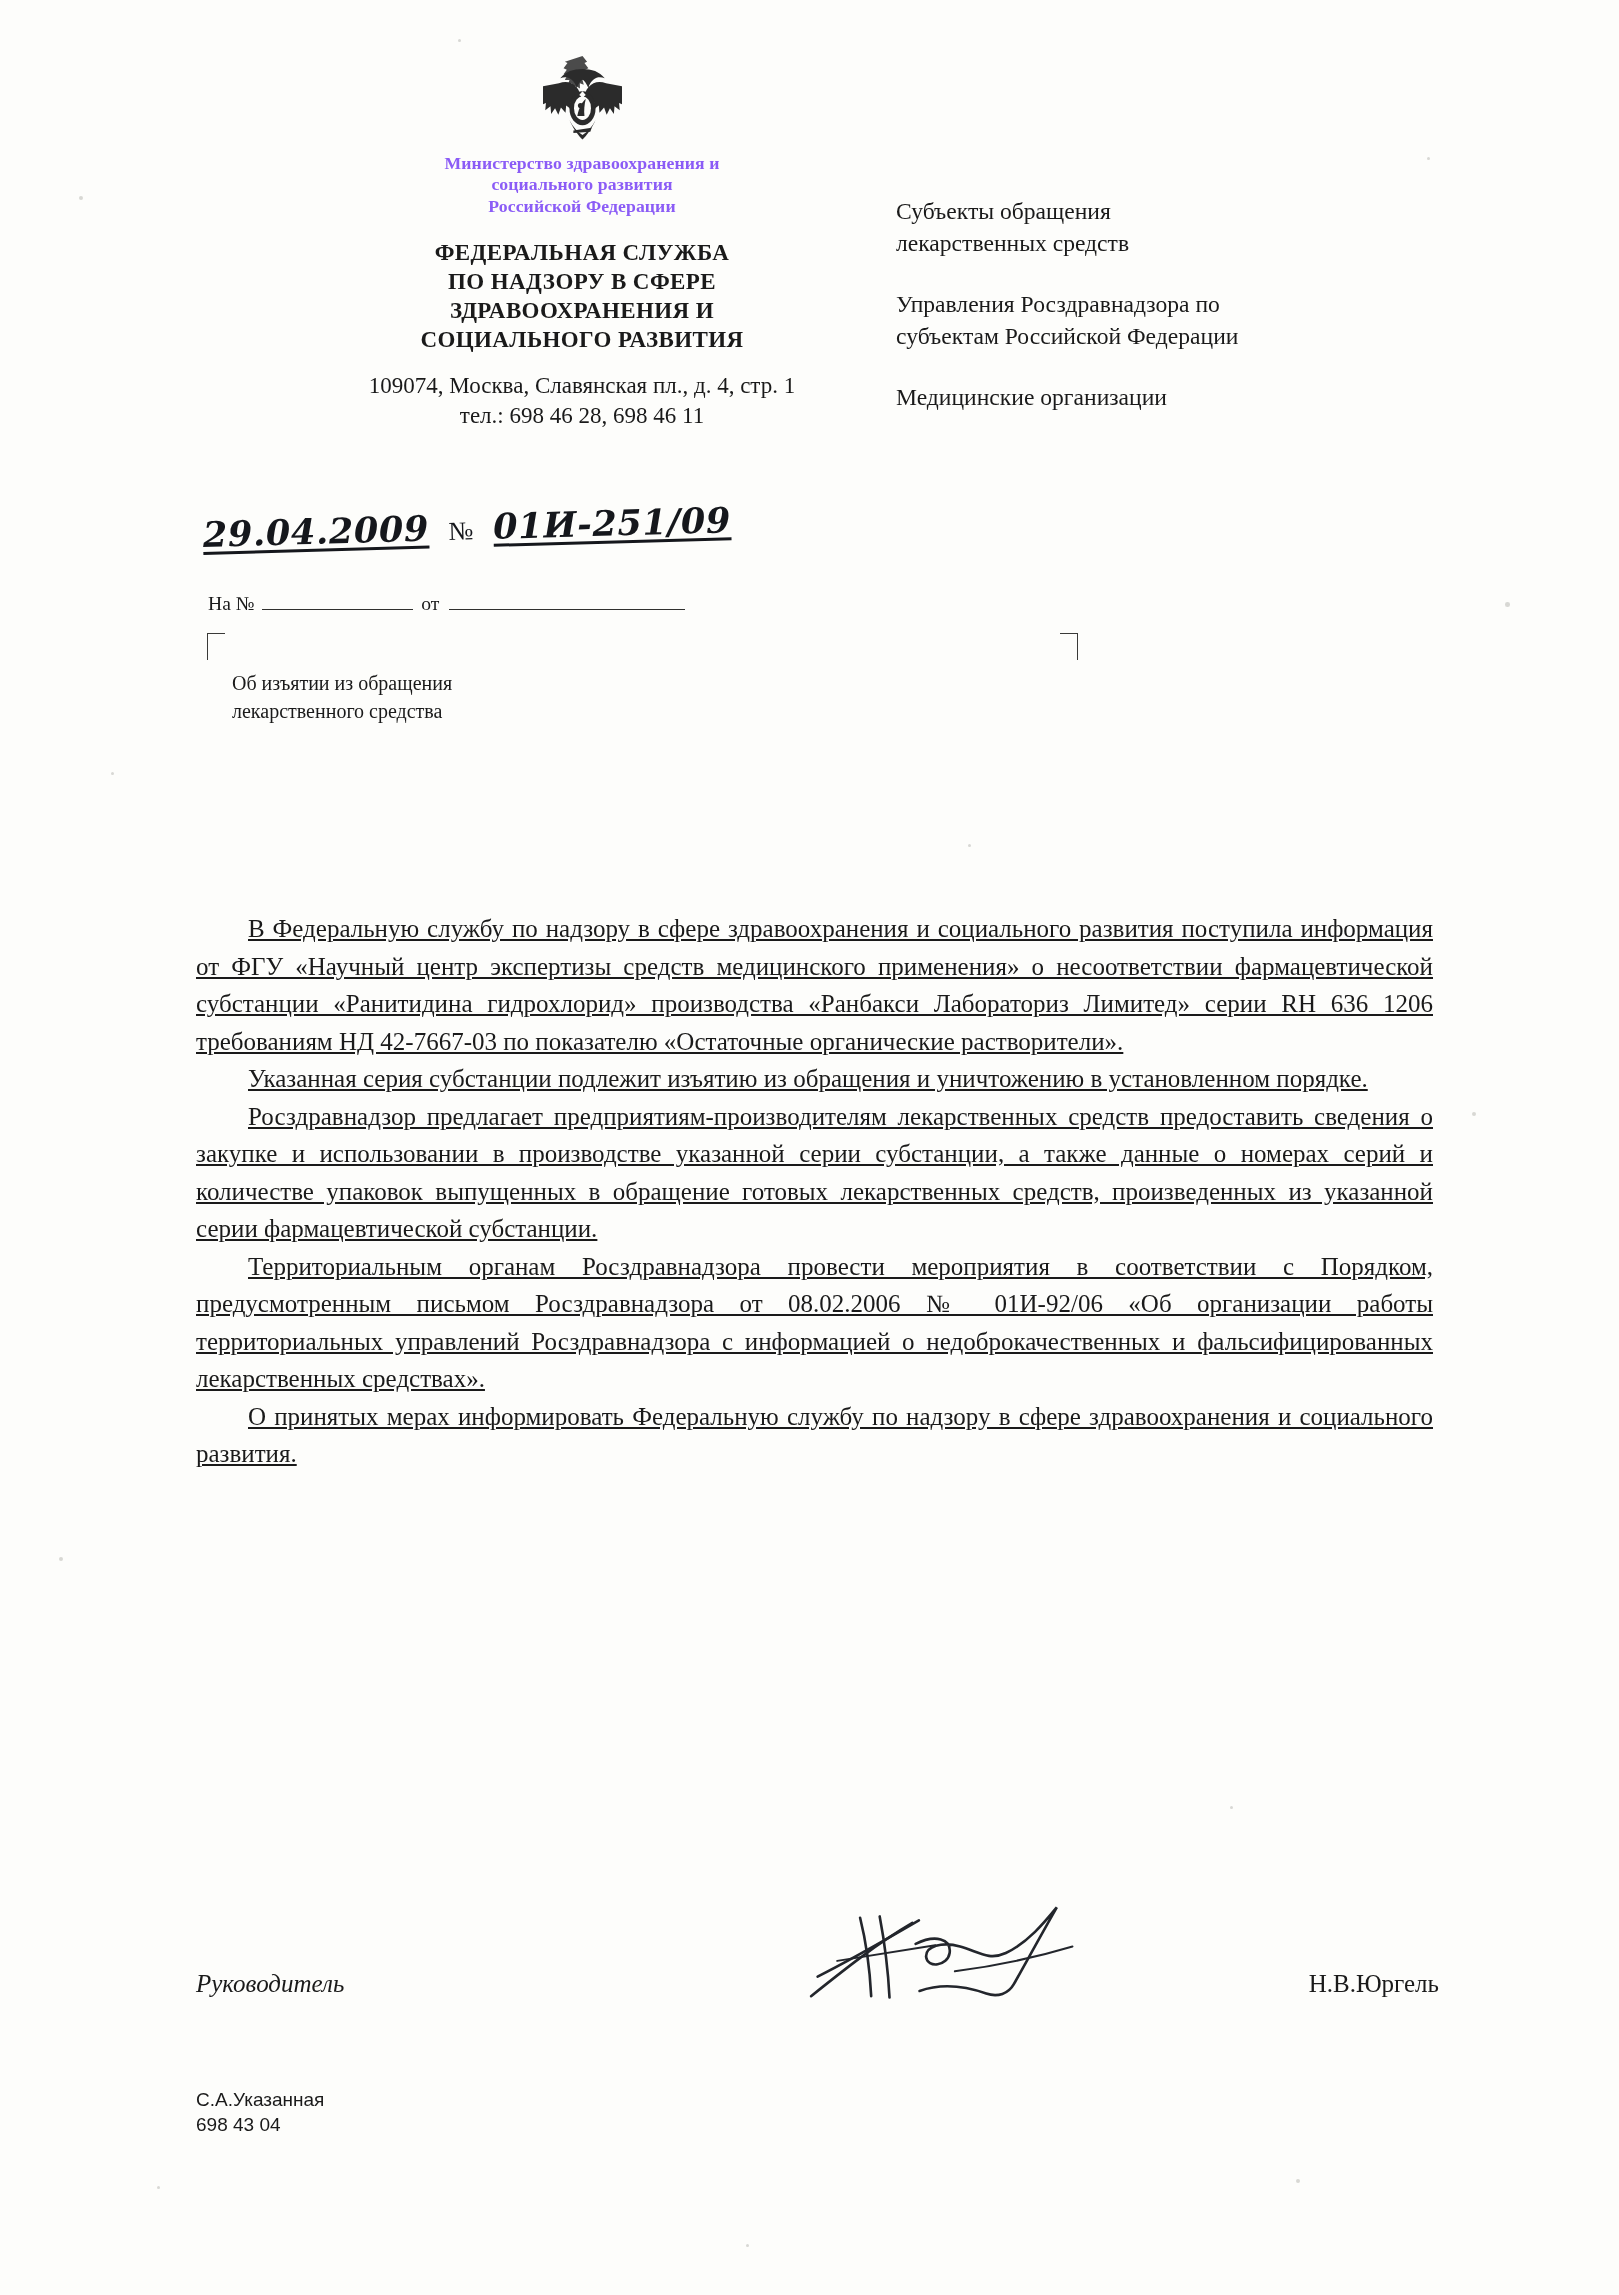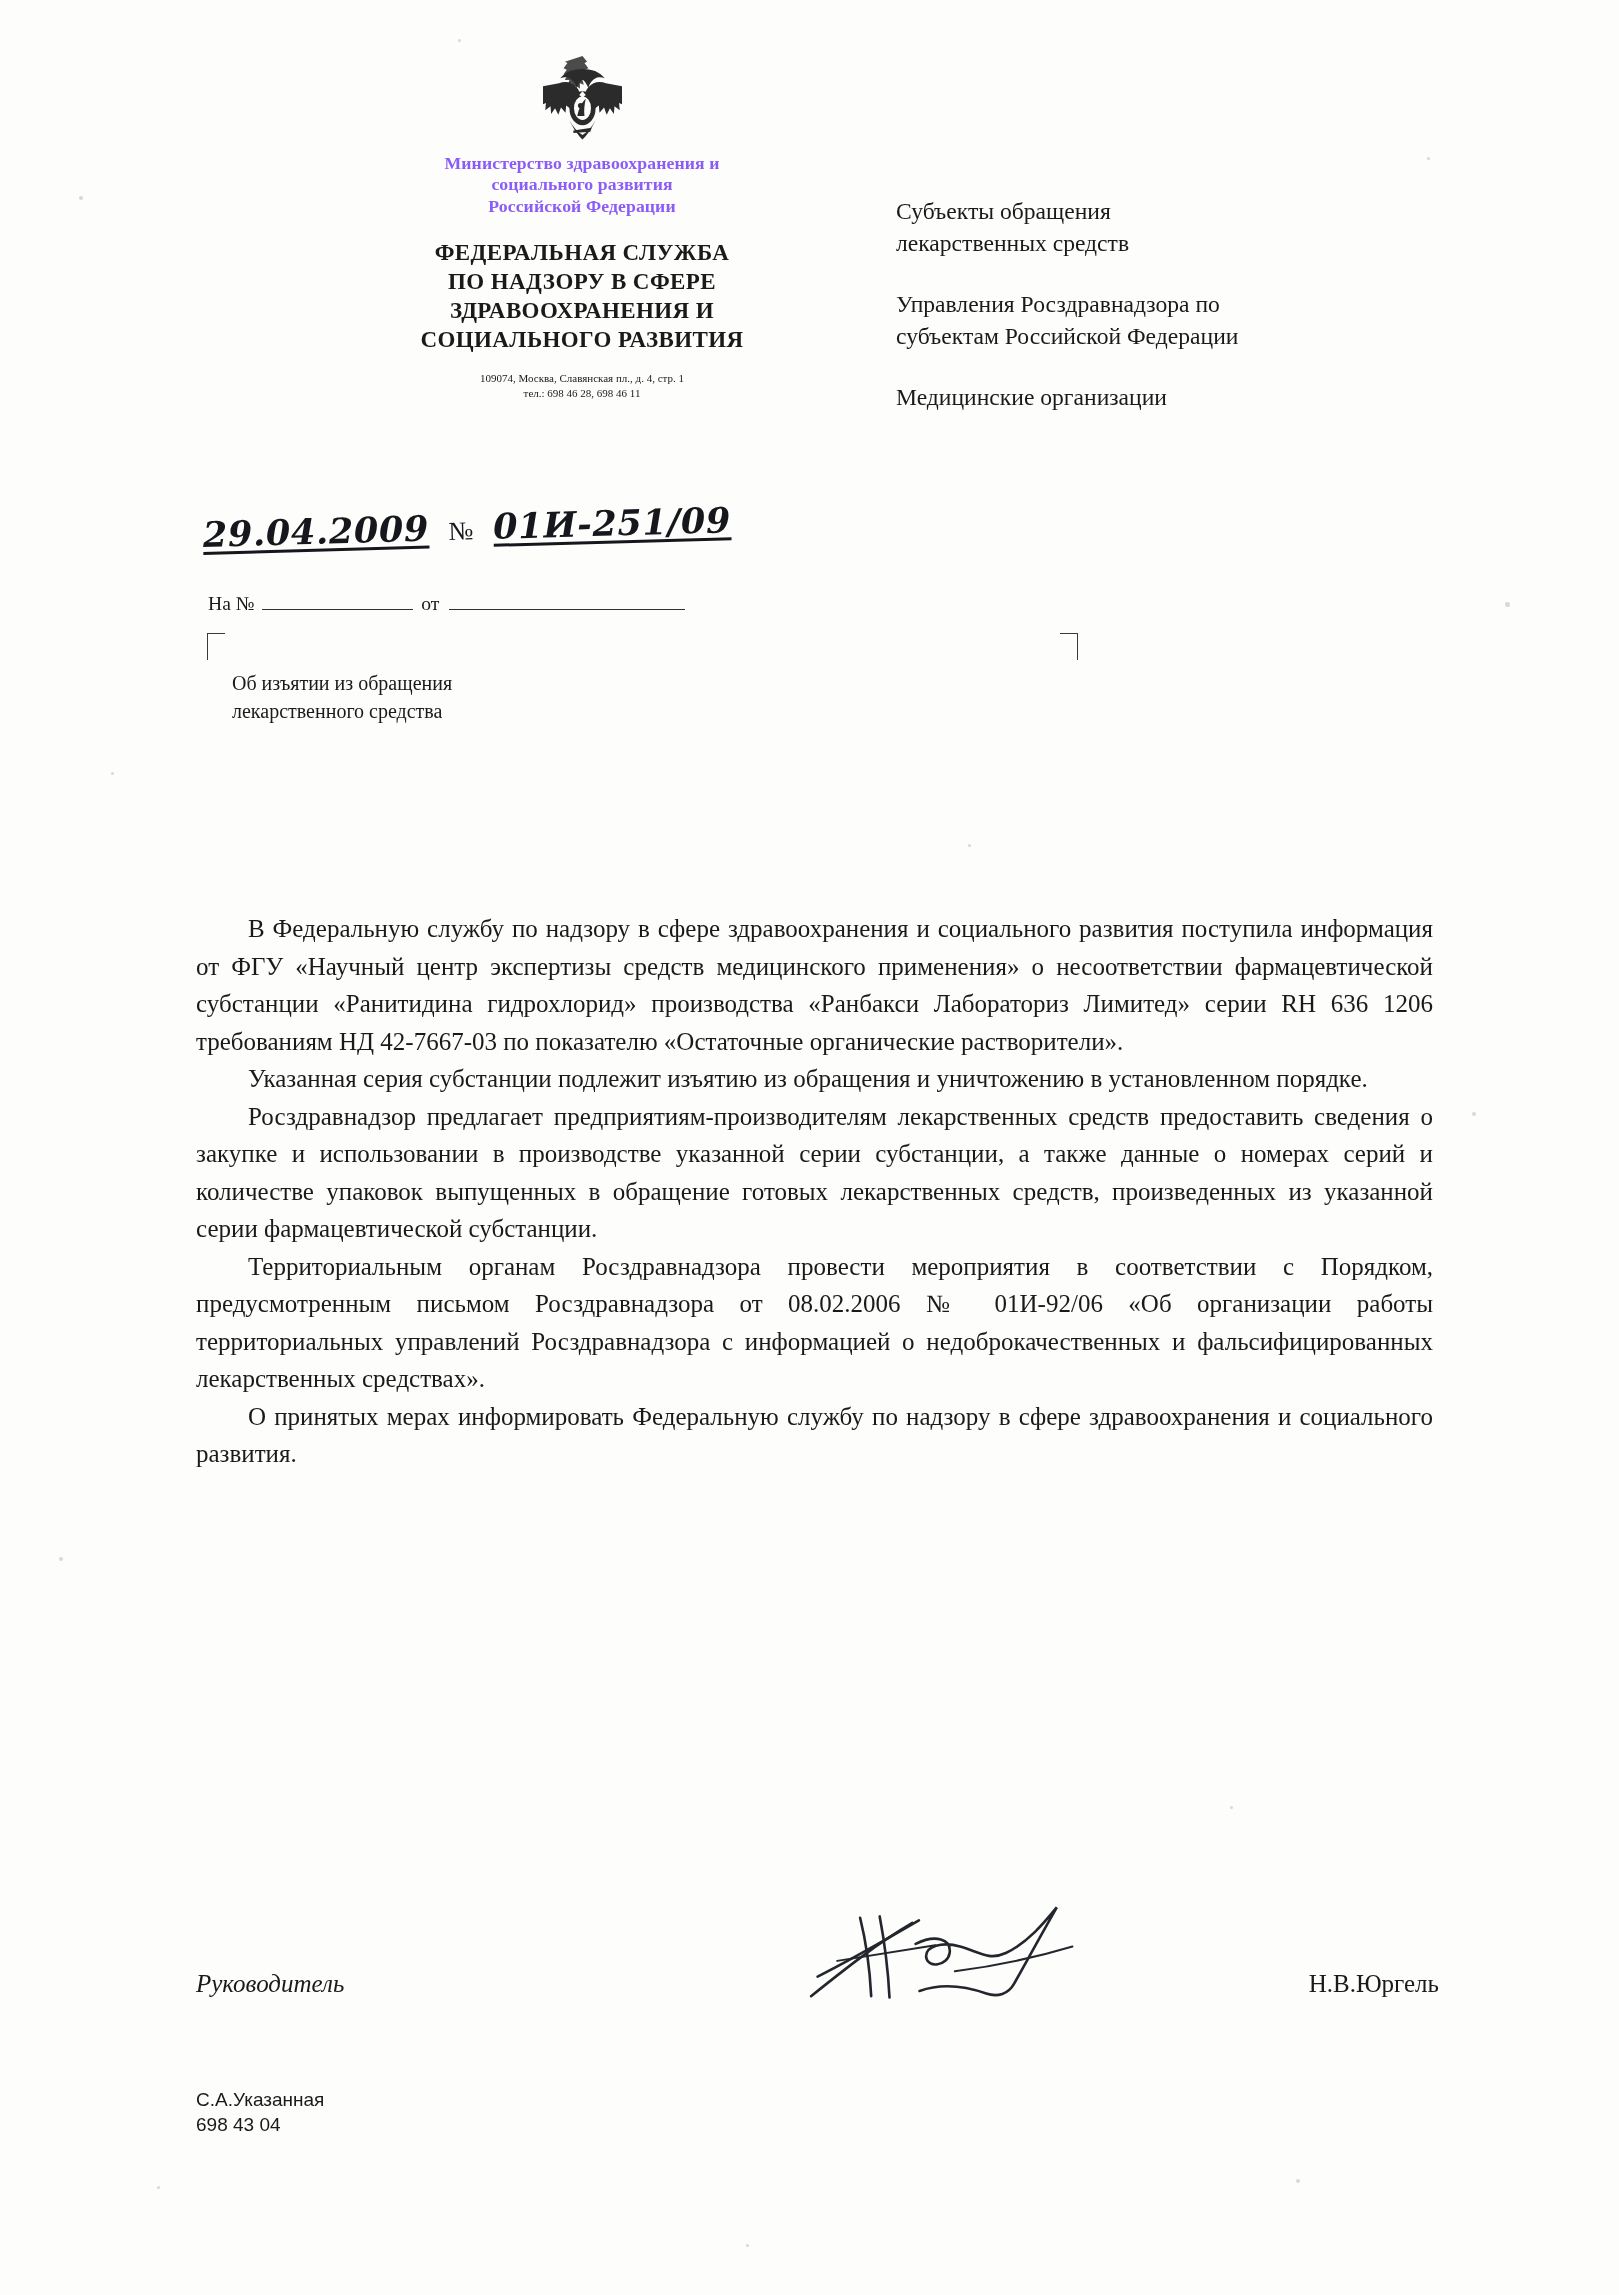--- a/index.html
+++ b/index.html
@@ -55,21 +55,21 @@
 
   .service {
     margin-top: 22px;
     font-size: 23px;
     font-weight: bold;
     line-height: 1.25;
     letter-spacing: 0.4px;
   }
   .address {
     margin-top: 17px;
-    font-size: 11px;
+    font-size: 23px;
     line-height: 1.3;
   }
 
   
   .hand-line {
     position: absolute;
     left: 203px;
     top: 507px;
     width: 497px;
     height: 59px;
@@ -143,20 +143,21 @@
     left: 196px;
     top: 910px;
     width: 1237px;
     font-size: 25px;
     line-height: 1.5;
     text-align: justify;
   }
   .body p {
     margin: 0;
     text-indent: 52px;
+    text-decoration: underline;
   }
 
   
   .sig-row {
     position: absolute;
     left: 196px;
     top: 1970px;
     width: 1243px;
     font-size: 25px;
   }

